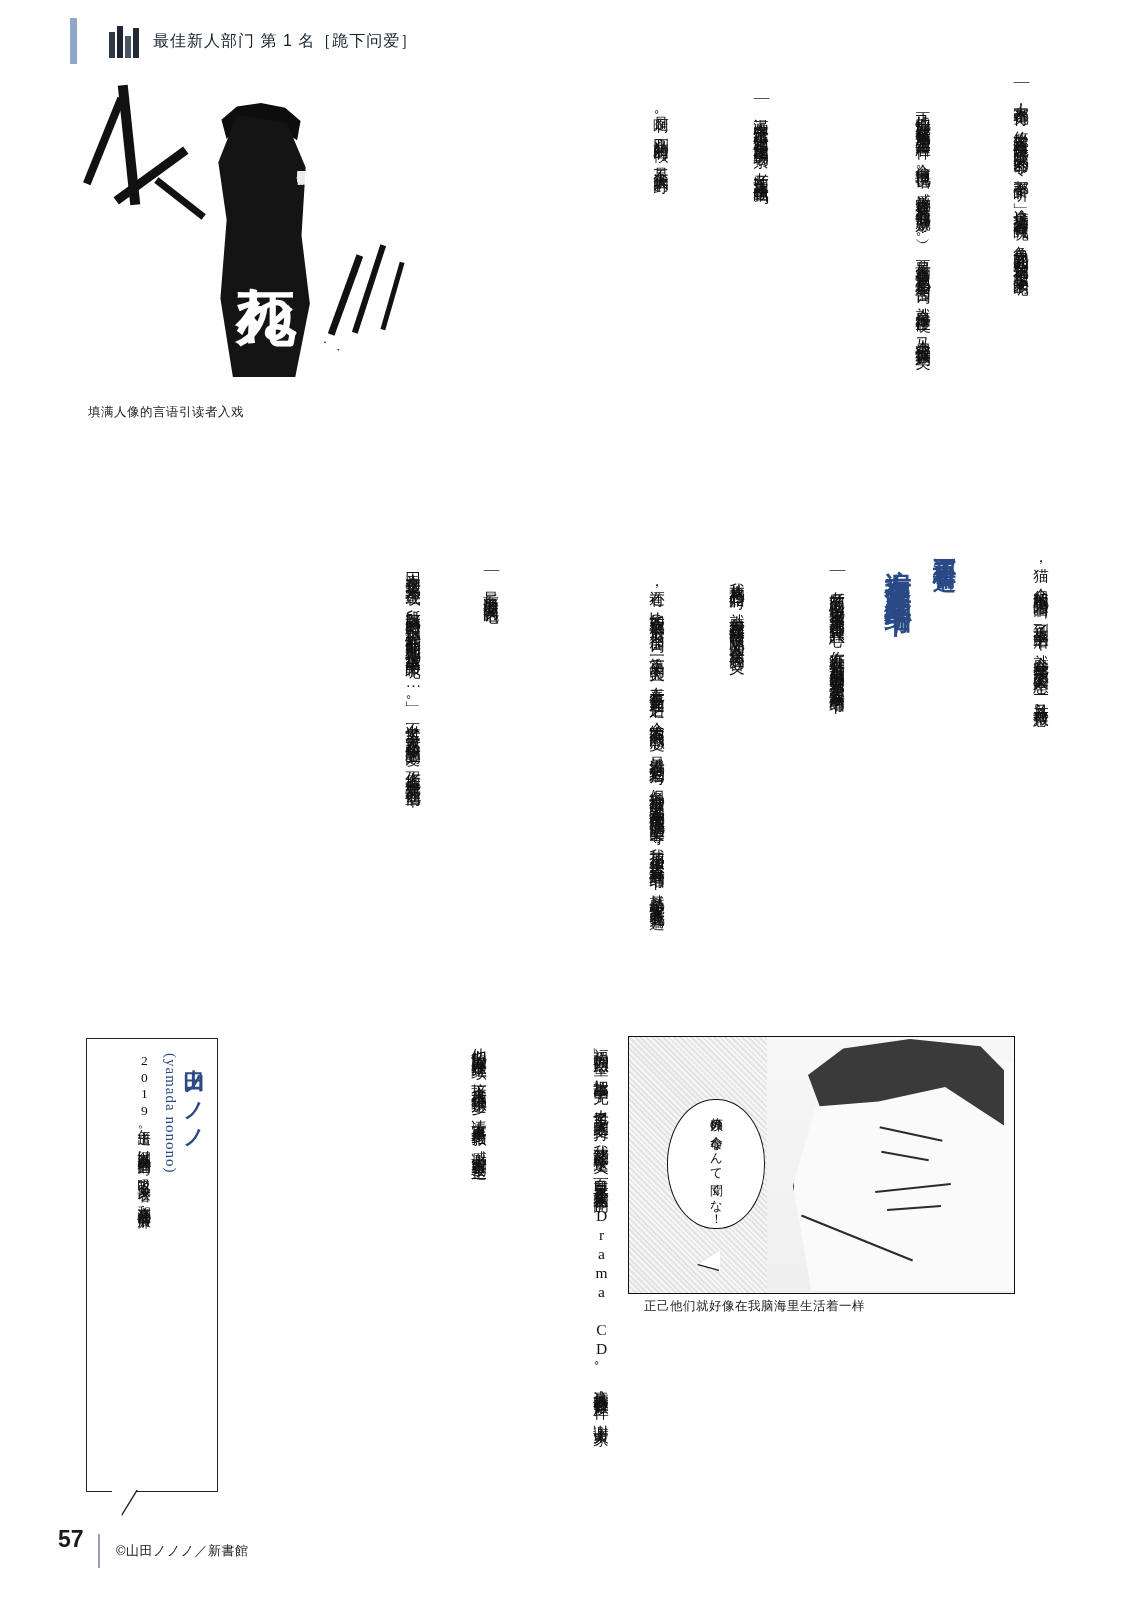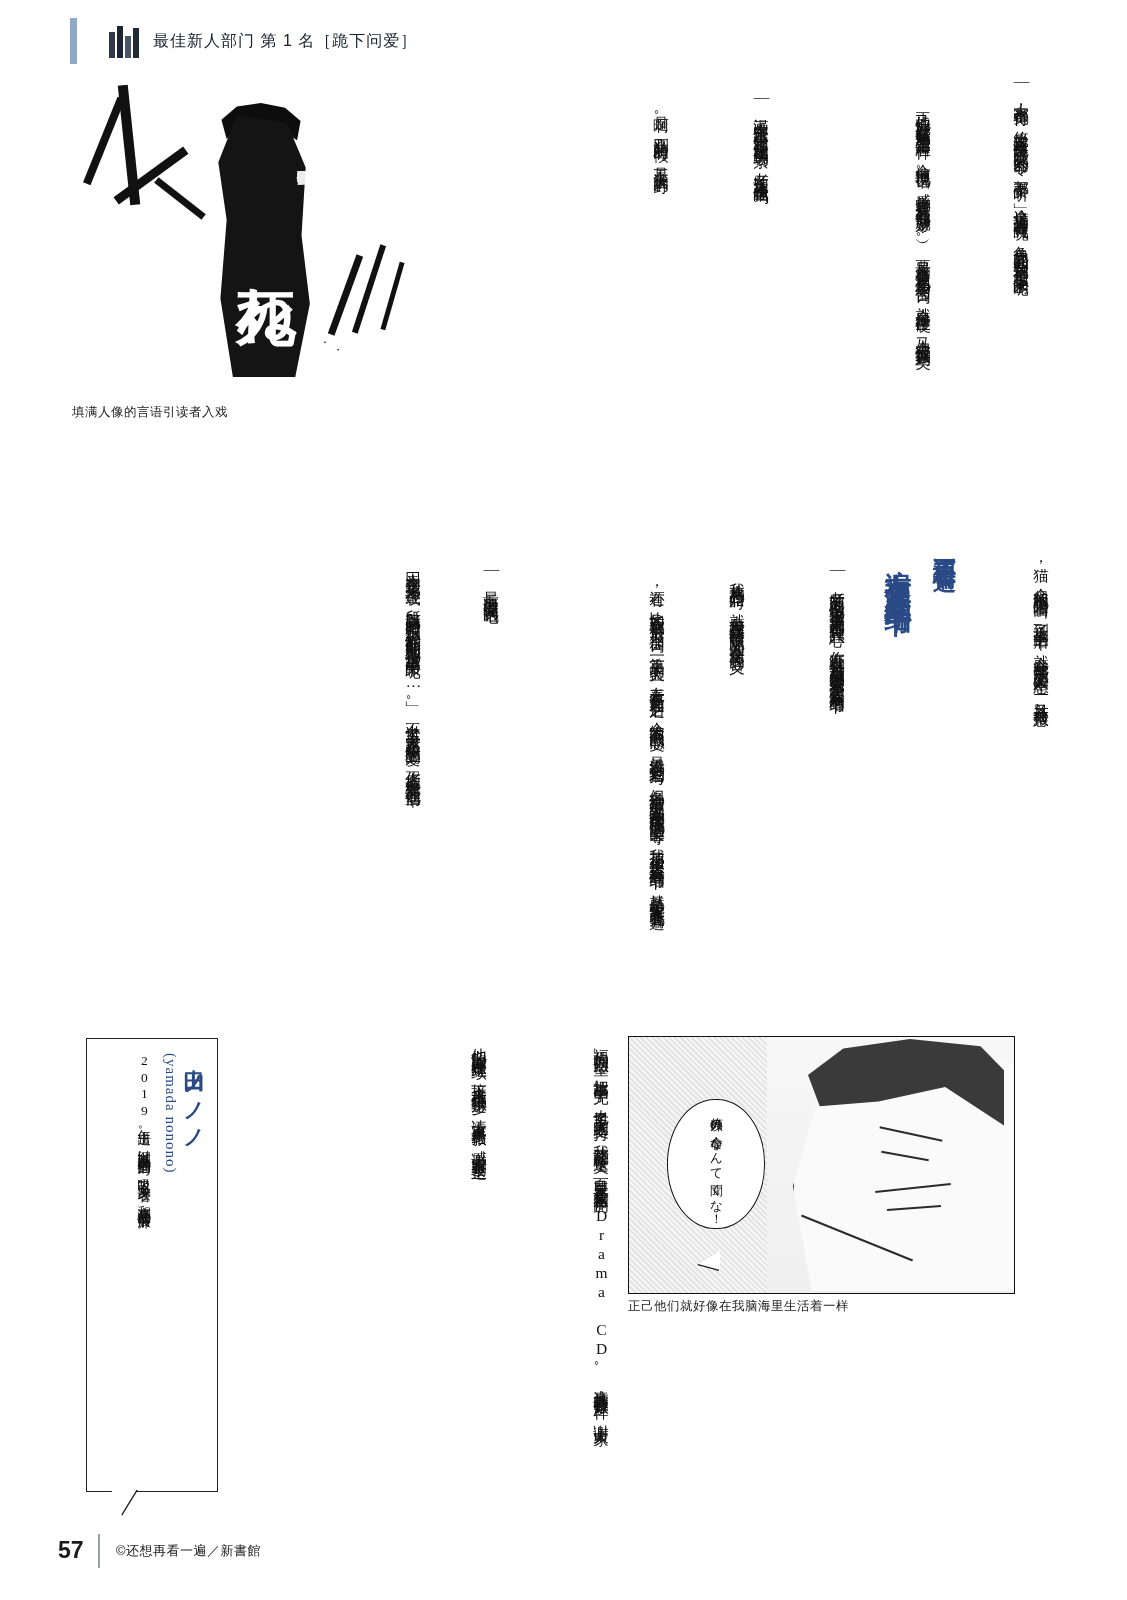--- a/index.html
+++ b/index.html
@@ -80,20 +80,21 @@
     color: #2a4a86;
     line-height: 1.3;
   }
 
   .caption {
     position: absolute;
     font-size: 12.5px;
     color: #1a1a1a;
     letter-spacing: 0.5px;
     font-family: "Liberation Sans", sans-serif;
+    margin-left: 16px;
   }
 
   
   .illus-top {
     position: absolute;
     left: 90px;
     top: 75px;
     width: 330px;
     height: 320px;
   }
@@ -285,21 +286,21 @@
     border-left: 10px solid transparent;
     border-right: 16px solid transparent;
     border-top: 26px solid #fff;
     filter: drop-shadow(1px 1px 0 #222);
   }
 
   
   .footer-page {
     position: absolute;
     left: 58px;
-    bottom: 36px;
+    bottom: 47px;
     font-size: 23px;
     font-weight: bold;
     color: #1a1a1a;
     font-family: "Liberation Sans", sans-serif;
     text-align: center;
   }
   .footer-divider {
     position: absolute;
     left: 98px;
     bottom: 32px;
@@ -399,15 +400,15 @@
         <div class="author-name">山田ノノノ</div>
         <div class="author-romaji">(yamada nonono)</div>
       </div>
       <div class="author-desc">2019年出道。以细腻以及肉欲的描写，吸引了众多读者。和充满爱的情节展开，</div>
     </div>
     <div class="author-tail"></div>
   </div>
 
   <div class="footer-page">57</div>
   <div class="footer-divider"></div>
-  <div class="footer-credit">©还想再看一遍／新書館</div>
+  <div class="footer-credit">©山田ノノノ／新書館</div>
 
 </div>
 
 </body></html>

